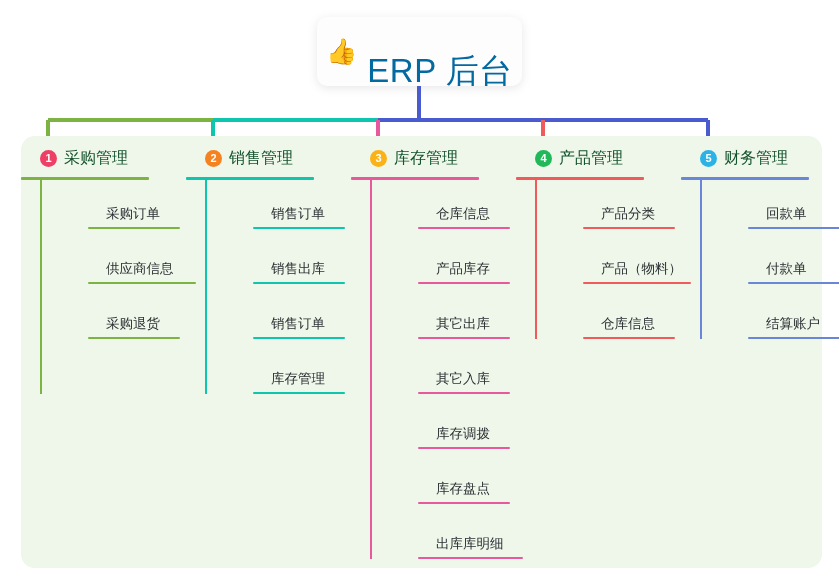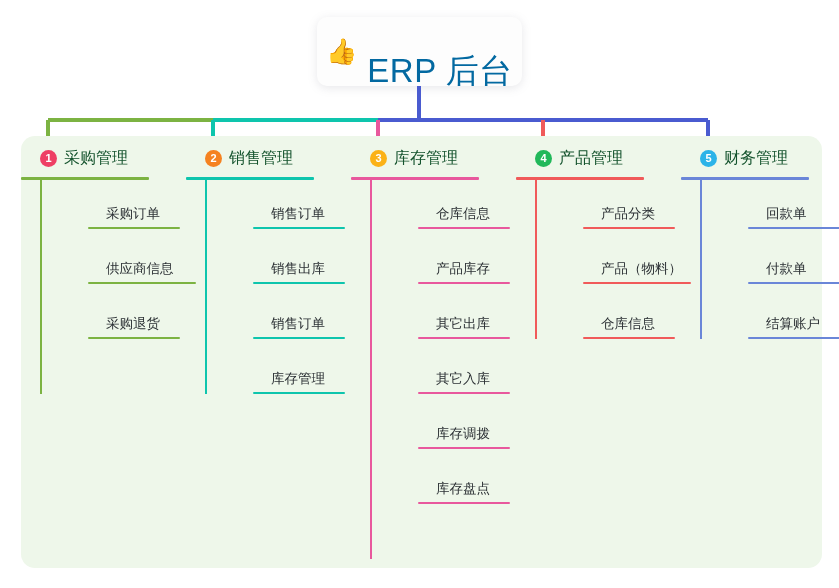--- a/index.html
+++ b/index.html
@@ -237,20 +237,24 @@
             <div class="item-rule" style="background: rgb(232, 88, 157); width: 92px;"></div>
           </div>
           <div class="item">
             <span class="item-label">库存调拨</span>
             <div class="item-rule" style="background: rgb(232, 88, 157); width: 92px;"></div>
           </div>
           <div class="item">
             <span class="item-label">库存盘点</span>
             <div class="item-rule" style="background: rgb(232, 88, 157); width: 92px;"></div>
           </div>
+          <div class="item">
+            <span class="item-label">出库库明细</span>
+            <div class="item-rule" style="background: rgb(232, 88, 157); width: 105px;"></div>
+          </div>
         </div>
       </div>
       <div class="column" style="left: 516px;">
         <div class="col-head">
           <span class="badge" style="background: rgb(33, 184, 90);">4</span>
           <span class="col-title">产品管理</span>
         </div>
         <div class="head-rule" style="background: rgb(240, 90, 90); width: 128px;"></div>
         <div class="items">
           <div class="spine" style="background: rgb(240, 90, 90); height: 159px;"></div>

